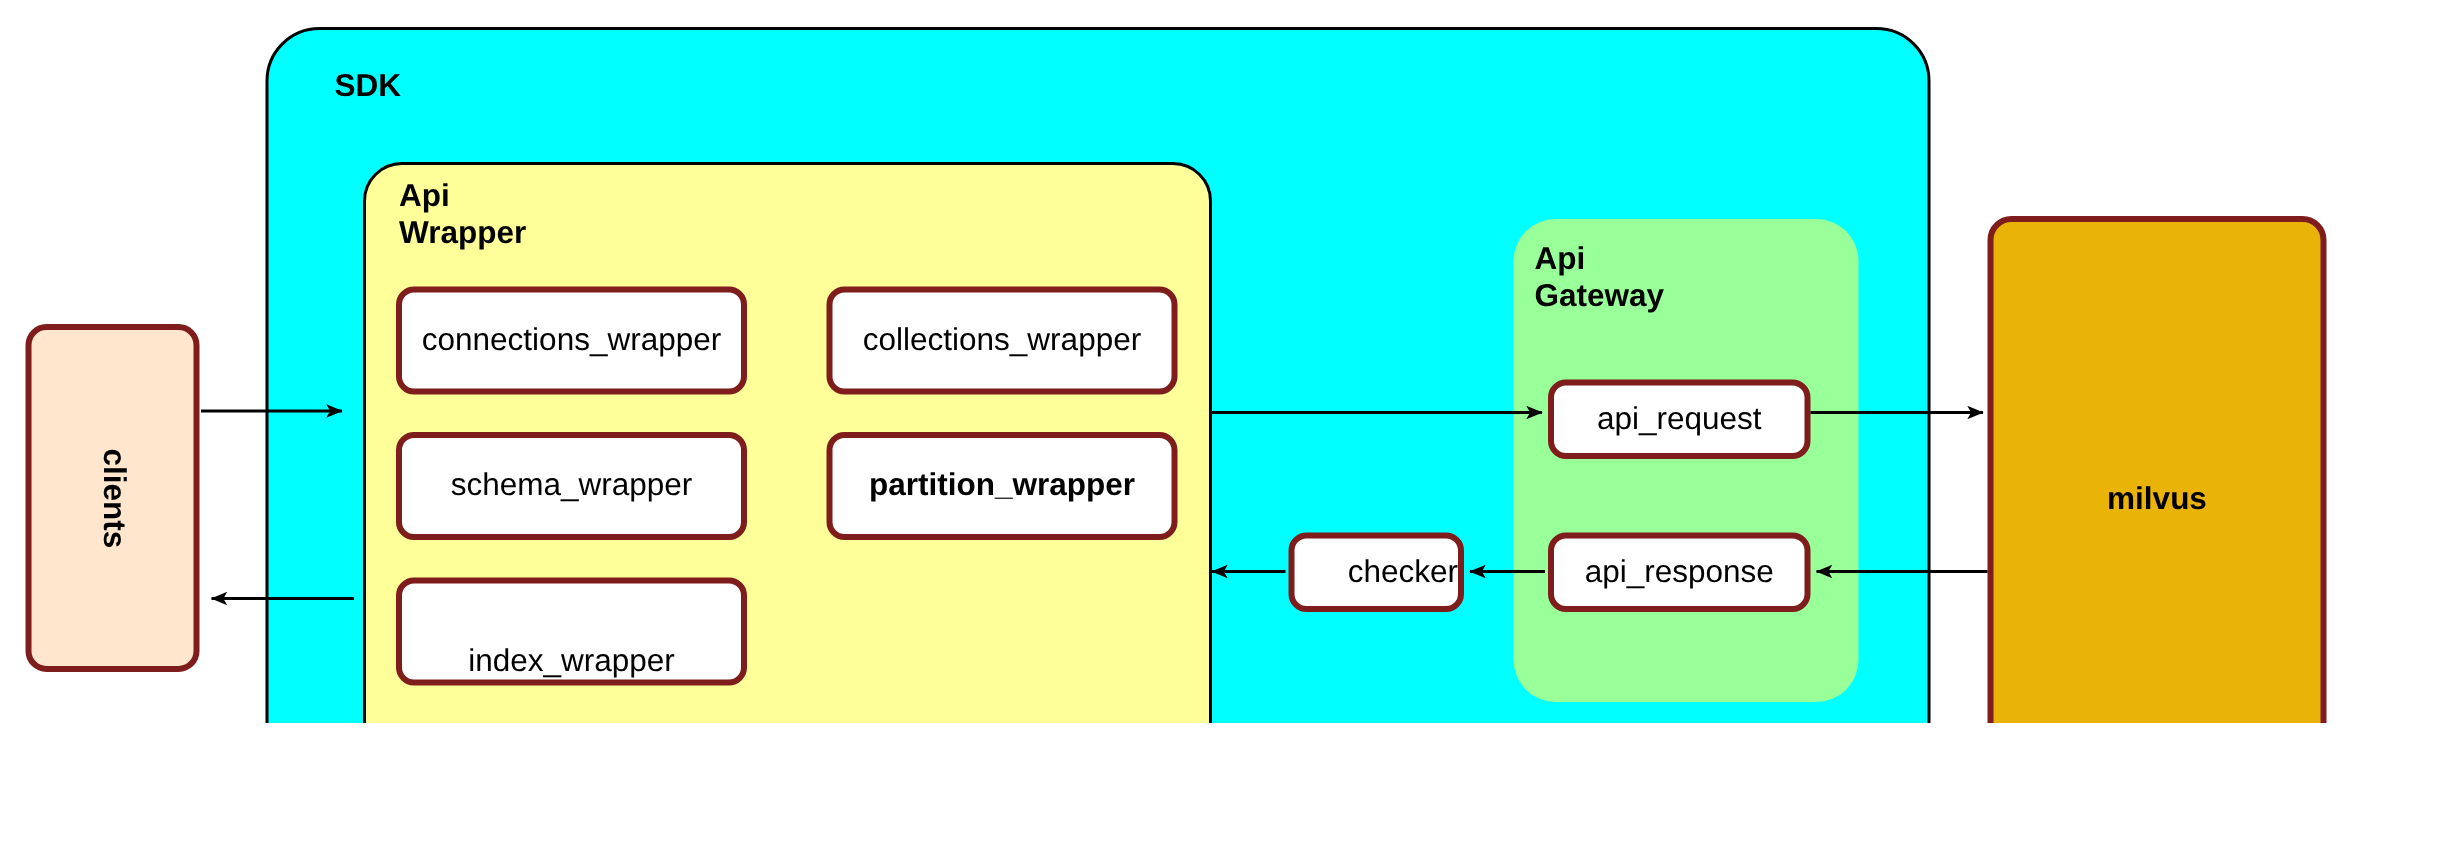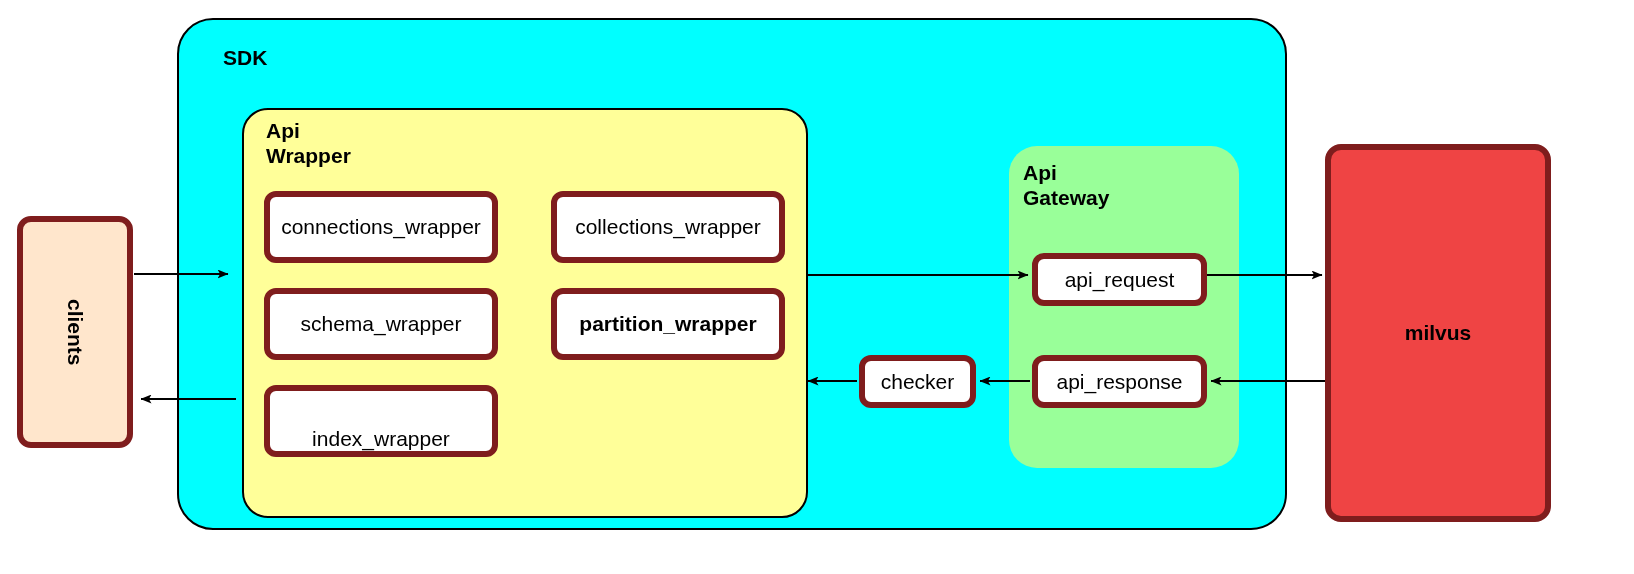--- a/index.html
+++ b/index.html
@@ -6,28 +6,28 @@
     margin: 0;
     padding: 0;
     background: #ffffff;
   }
   body {
     font-family: "Liberation Sans", sans-serif;
   }
   #canvas {
     position: relative;
     width: 1634px;
-    height: 574px;
+    height: 482px;
     background: #ffffff;
     overflow: hidden;
   }
   .box {
     position: absolute;
     box-sizing: border-box;
-    border: 6px solid #7f1d1d;
+    border: 4px solid #7f1d1d;
     display: flex;
     align-items: center;
     justify-content: center;
     color: #000000;
   }
   
   #sdk-container {
     left: 177px;
     top: 18px;
     width: 1110px;
@@ -94,21 +94,21 @@
   .wrapper-cell { width: 234px; height: 72px; }
   #cell-connections { left: 264px; top: 191px; }
   #cell-collections { left: 551px; top: 191px; }
   #cell-schema     { left: 264px; top: 288px; }
   #cell-partition  { left: 551px; top: 288px; font-weight: bold; }
   #cell-index      { left: 264px; top: 385px; align-items: flex-end; }
   #cell-utility    { left: 551px; top: 385px; }
 
   #api-request-box  { left: 1032px; top: 253px; width: 175px; height: 53px; }
   #api-response-box { left: 1032px; top: 355px; width: 175px; height: 53px; }
-  #checker-box      { left: 859px; top: 355px; width: 117px; height: 53px; }
+  #checker-box      { left: 859px; top: 355px; width: 117px; height: 53px; justify-content: flex-end; }
 
   
   #clients-box {
     left: 17px;
     top: 216px;
     width: 116px;
     height: 232px;
     background: #ffe6cc;
     border-radius: 14px;
     font-size: 21px;
@@ -118,21 +118,21 @@
     writing-mode: vertical-rl;
     text-orientation: mixed;
     transform: rotate(0deg);
     white-space: nowrap;
   }
   #milvus-box {
     left: 1325px;
     top: 144px;
     width: 226px;
     height: 378px;
-    background: #ef4444;
+    background: #eab308;
     border-radius: 16px;
     font-size: 21px;
     font-weight: bold;
   }
 
   
   #arrow-layer {
     position: absolute;
     left: 0;
     top: 0;

